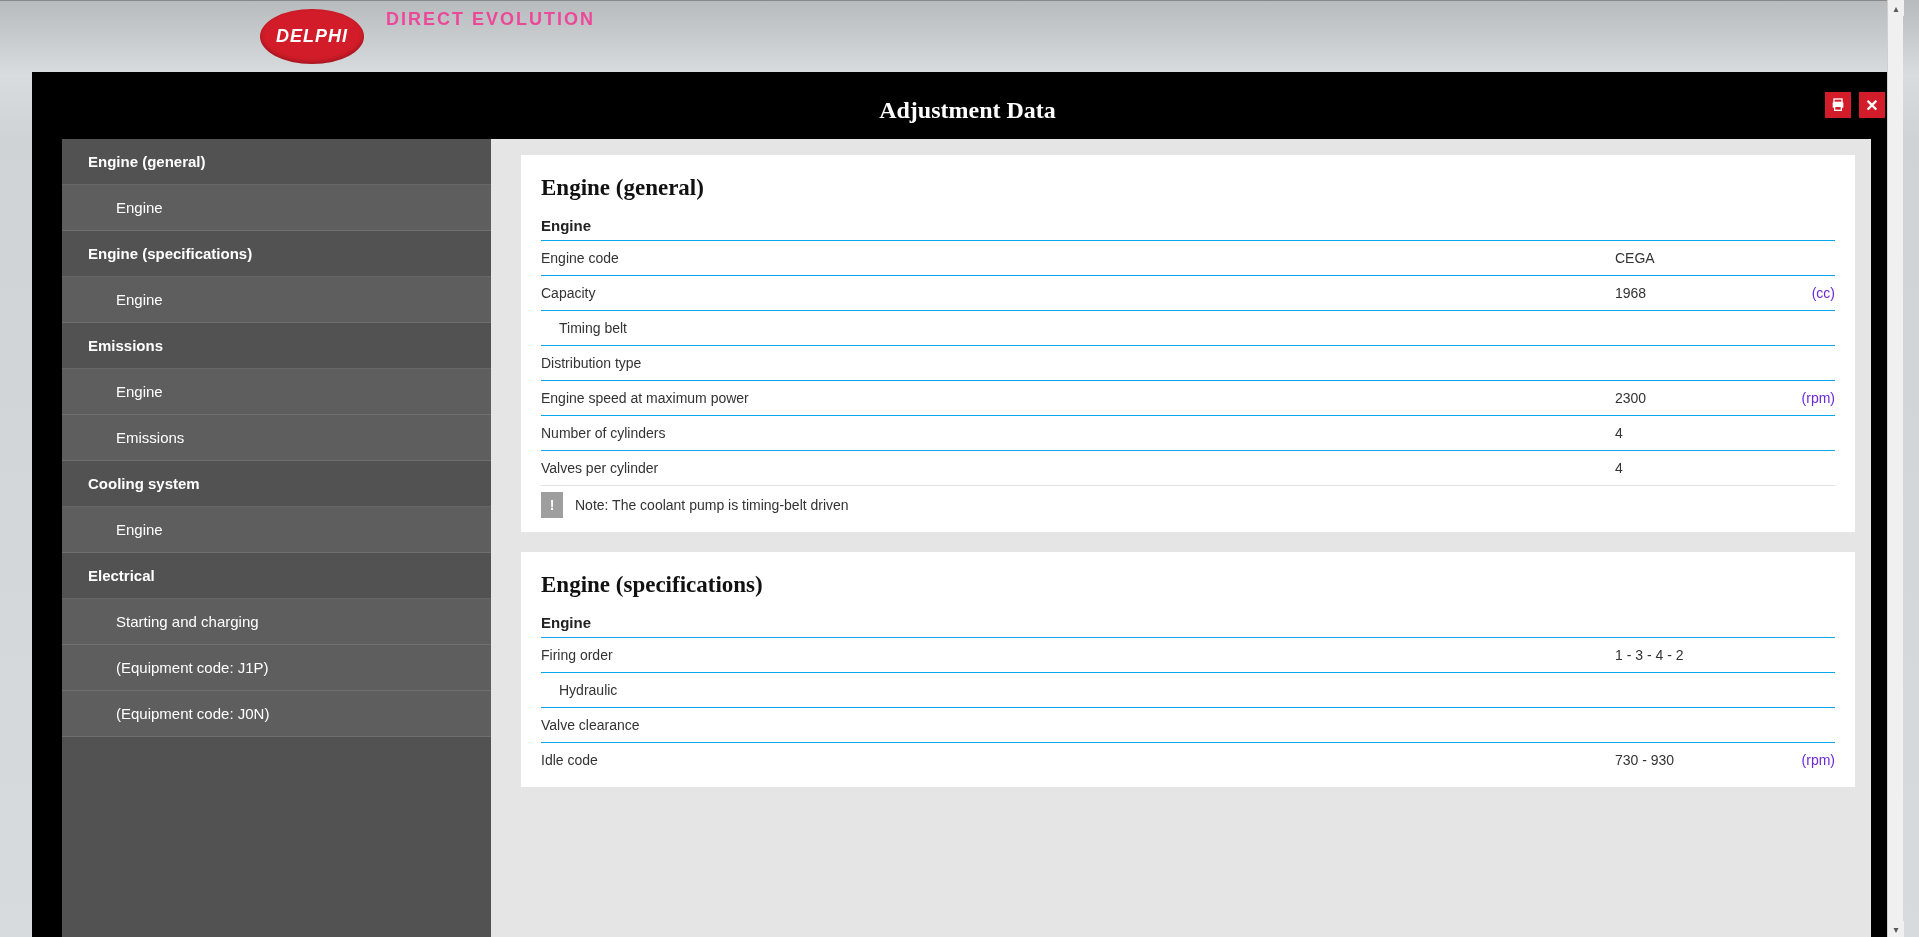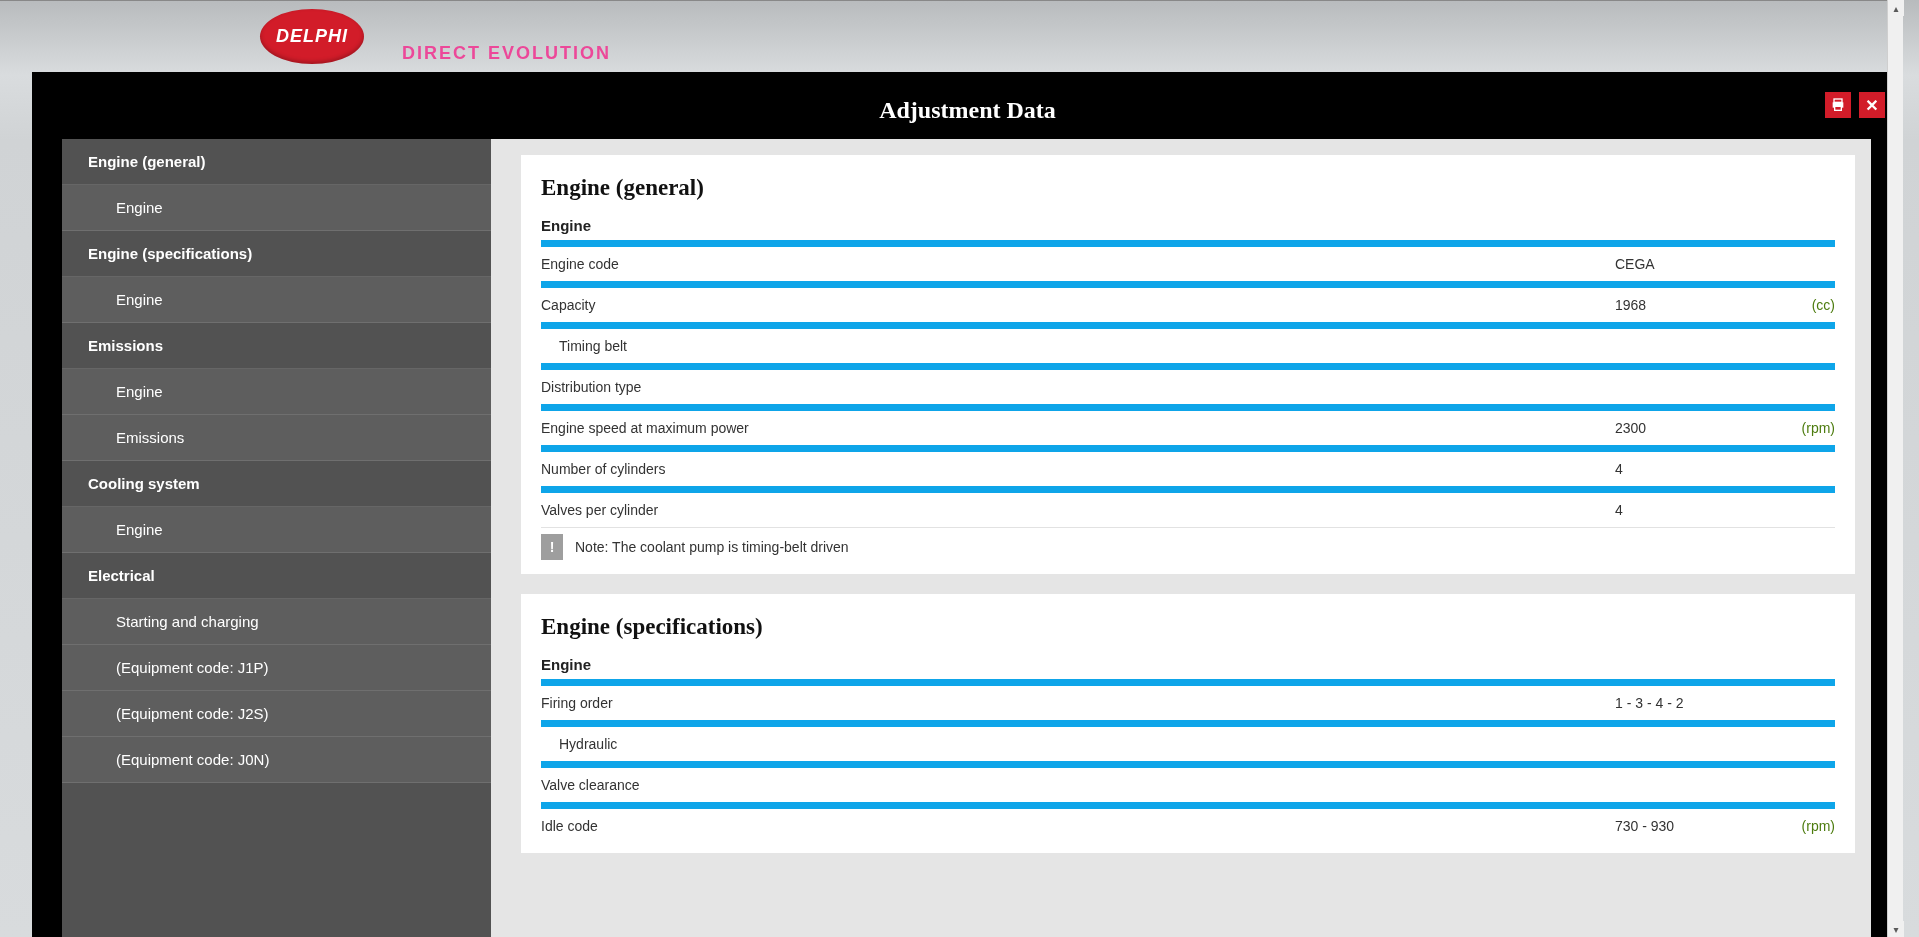--- a/index.html
+++ b/index.html
@@ -8,21 +8,21 @@
   background:linear-gradient(to bottom,#b8bbbd 0%,#d9dcde 8%,#d0d3d5 15%,#d8dbdd 100%);
   overflow:hidden;
   width:1919px; height:937px;
   position:relative;
 }
 .page{ width:1903px; height:937px; position:relative; }
 .header{
   height:72px; display:flex; align-items:center; padding-left:260px;
   border-top:1px solid #888;
 }
-.logo{ display:flex; align-items:flex-end; gap:38px;}
+.logo{ display:flex; align-items:flex-start; gap:22px;}
 .logo-badge{
   width:104px; height:55px; background:#D21C29; border-radius:50%;
   display:flex; align-items:center; justify-content:center;
   color:#fff; font-weight:700; font-size:18px; letter-spacing:1px;
   font-family:Arial,sans-serif; font-style:italic;
   box-shadow:inset 0 -2px 4px rgba(0,0,0,.25);
 }
 .brand{ color:#ec4899; font-weight:700; letter-spacing:2px; font-size:18px;}
 .black-panel{
   position:absolute; left:32px; top:72px; right:0; bottom:0;
@@ -66,27 +66,27 @@
   font-family:"Georgia","Times New Roman",serif;
   font-size:23px; font-weight:700; color:#111; margin-bottom:16px;
 }
 .card h3{
   font-size:15px; font-weight:700; color:#222; margin-bottom:6px;
   font-family:"Segoe UI",Tahoma,sans-serif;
 }
 .row{
   display:grid;
   grid-template-columns: 1fr 150px 70px;
-  border-top:7px solid #0ea5e9;
+  border-top:1px solid #0ea5e9;
   padding:9px 0;
   font-size:14px; color:#333;
   align-items:center;
 }
 .row .c2{ text-align:left; }
-.row .c3{ text-align:right; color:#4d7c0f;}
+.row .c3{ text-align:right; color:#6d28d9;}
 .row.sub .c1{ padding-left:18px;}
 .note-row{
   display:flex; align-items:center; gap:12px;
   border-top:1px solid #e2e2e2; padding:6px 0 4px 0;
   font-size:14px; color:#333;
 }
 .note-badge{
   width:22px; height:26px; background:#9e9e9e; color:#fff;
   display:flex; align-items:center; justify-content:center;
   font-weight:700;
@@ -141,21 +141,20 @@
           <div class="side-head">Engine (specifications)</div>
           <div class="side-item">Engine</div>
           <div class="side-head">Emissions</div>
           <div class="side-item">Engine</div>
           <div class="side-item">Emissions</div>
           <div class="side-head">Cooling system</div>
           <div class="side-item">Engine</div>
           <div class="side-head">Electrical</div>
           <div class="side-item">Starting and charging</div>
           <div class="side-item">(Equipment code: J1P)</div>
-          <div class="side-item">(Equipment code: J2S)</div>
           <div class="side-item">(Equipment code: J0N)</div>
         </div>
       <div class="content cut" id="content">
           <div class="card">
             <h2>Engine (general)</h2>
             <h3>Engine</h3>
             <div class="row">
               <span class="c1">Engine code</span>
               <span class="c2">CEGA</span>
               <span class="c3"></span>

